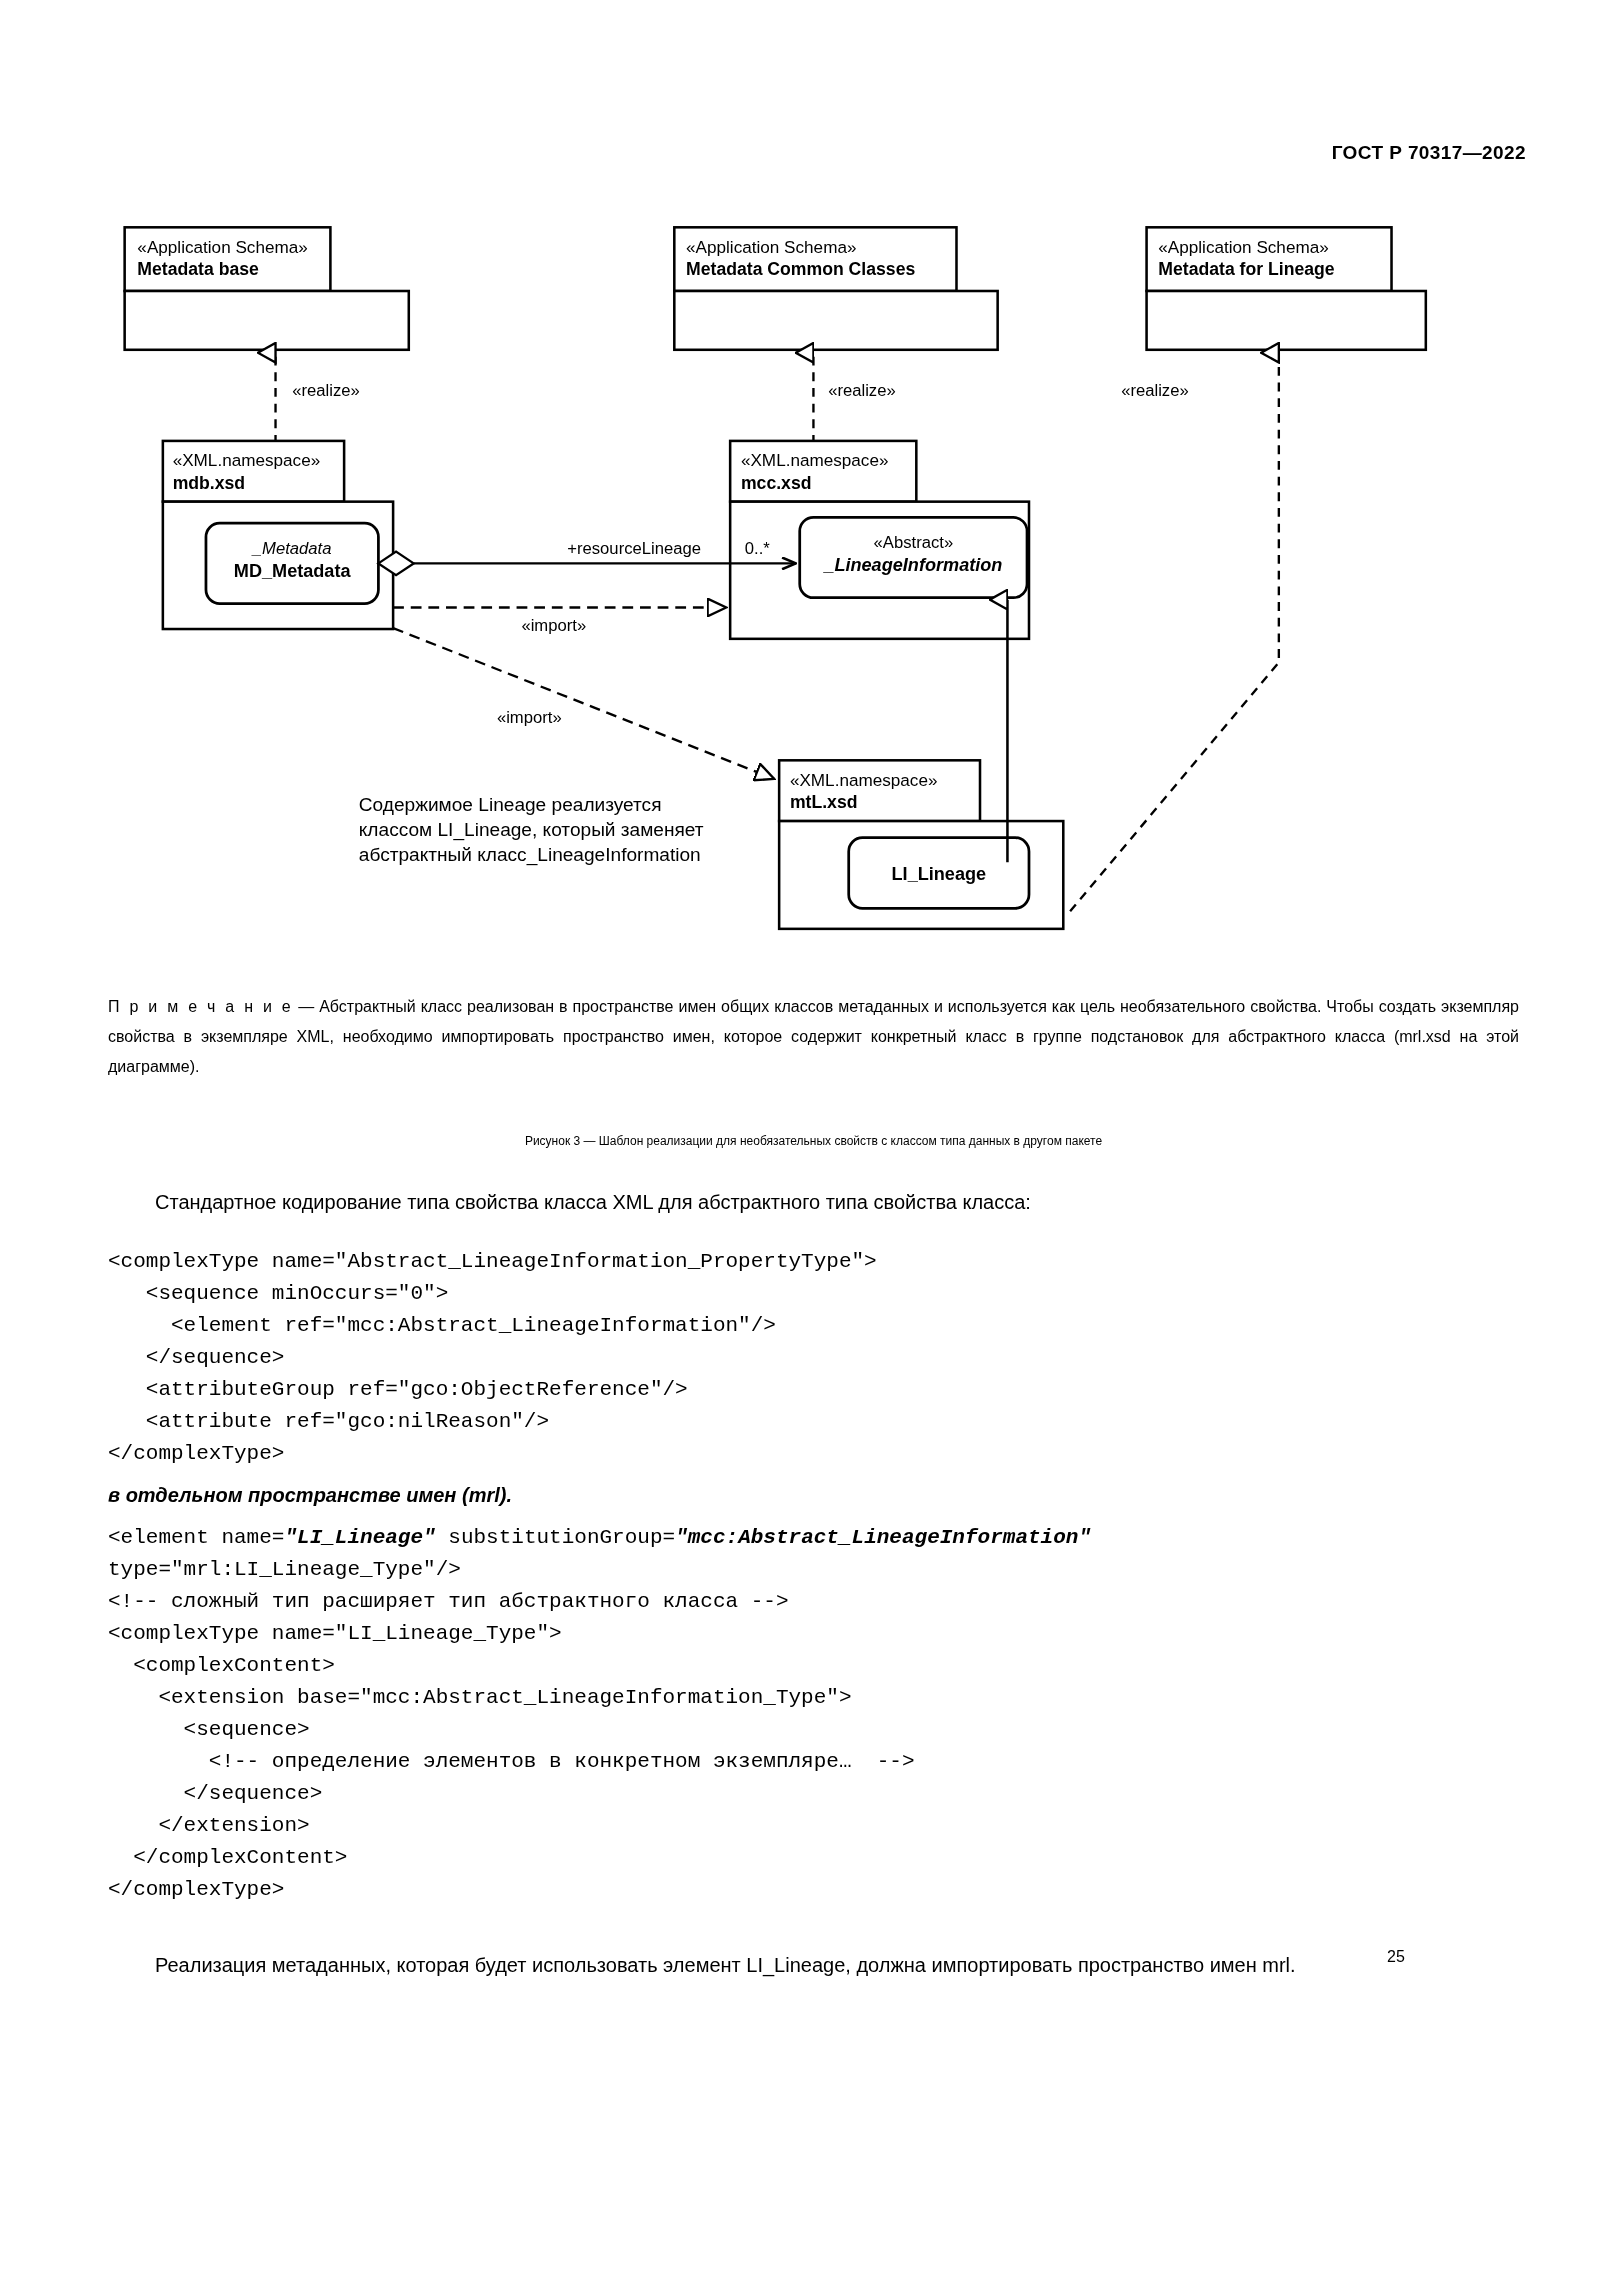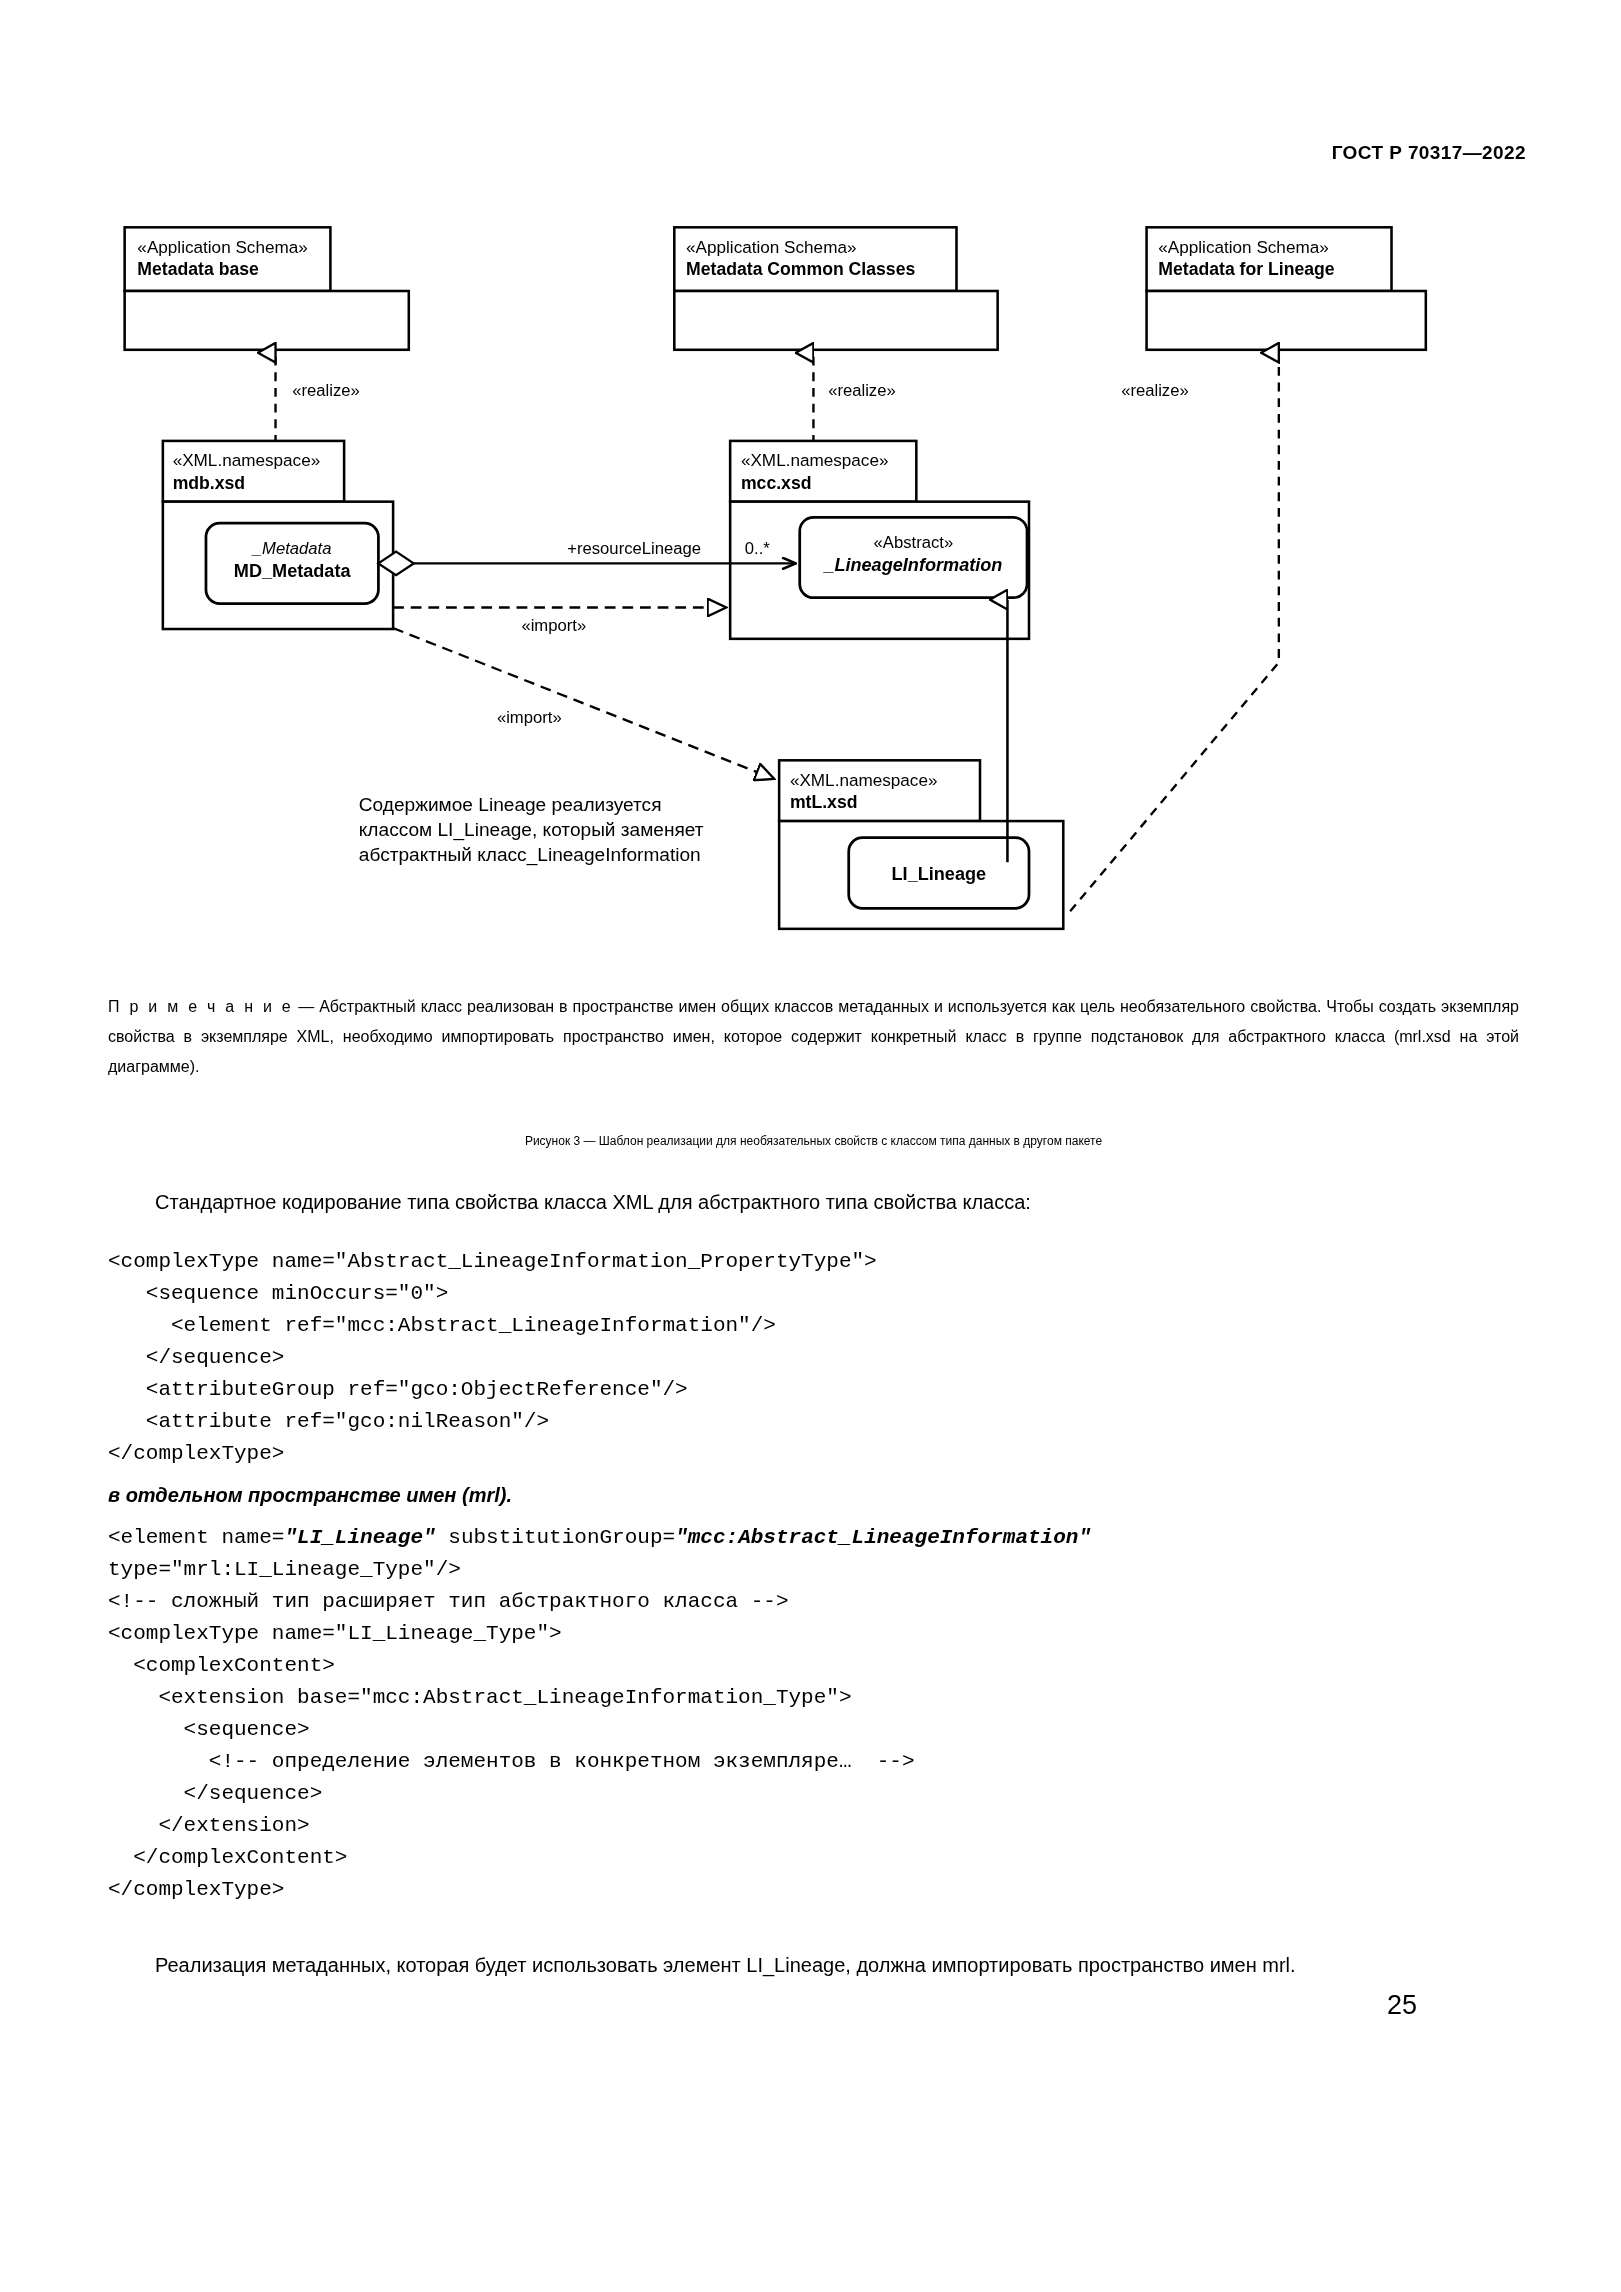--- a/index.html
+++ b/index.html
@@ -115,23 +115,23 @@
     color: #000;
   }
   #code-block-1 { top: 1214px; margin-top: 32px; }
   #code-block-2 { top: 1522px; }
   .code b { font-weight: bold; font-style: italic; }
 
   
   .page-number {
     position: absolute;
     left: 1387px;
-    top: 1990px;
-    font-family: "Liberation Sans", sans-serif;
-    font-size: 27px;
+    top: 1948px;
+    font-family: "Liberation Sans", sans-serif;
+    font-size: 16px;
   }
 </style>
 </head>
 <body>
 
 <div class="page-header">ГОСТ Р 70317—2022</div>
 
 <div class="figure">
   <svg width="1621" height="970" viewBox="0 0 1654 990" xmlns="http://www.w3.org/2000/svg">
     <defs>

